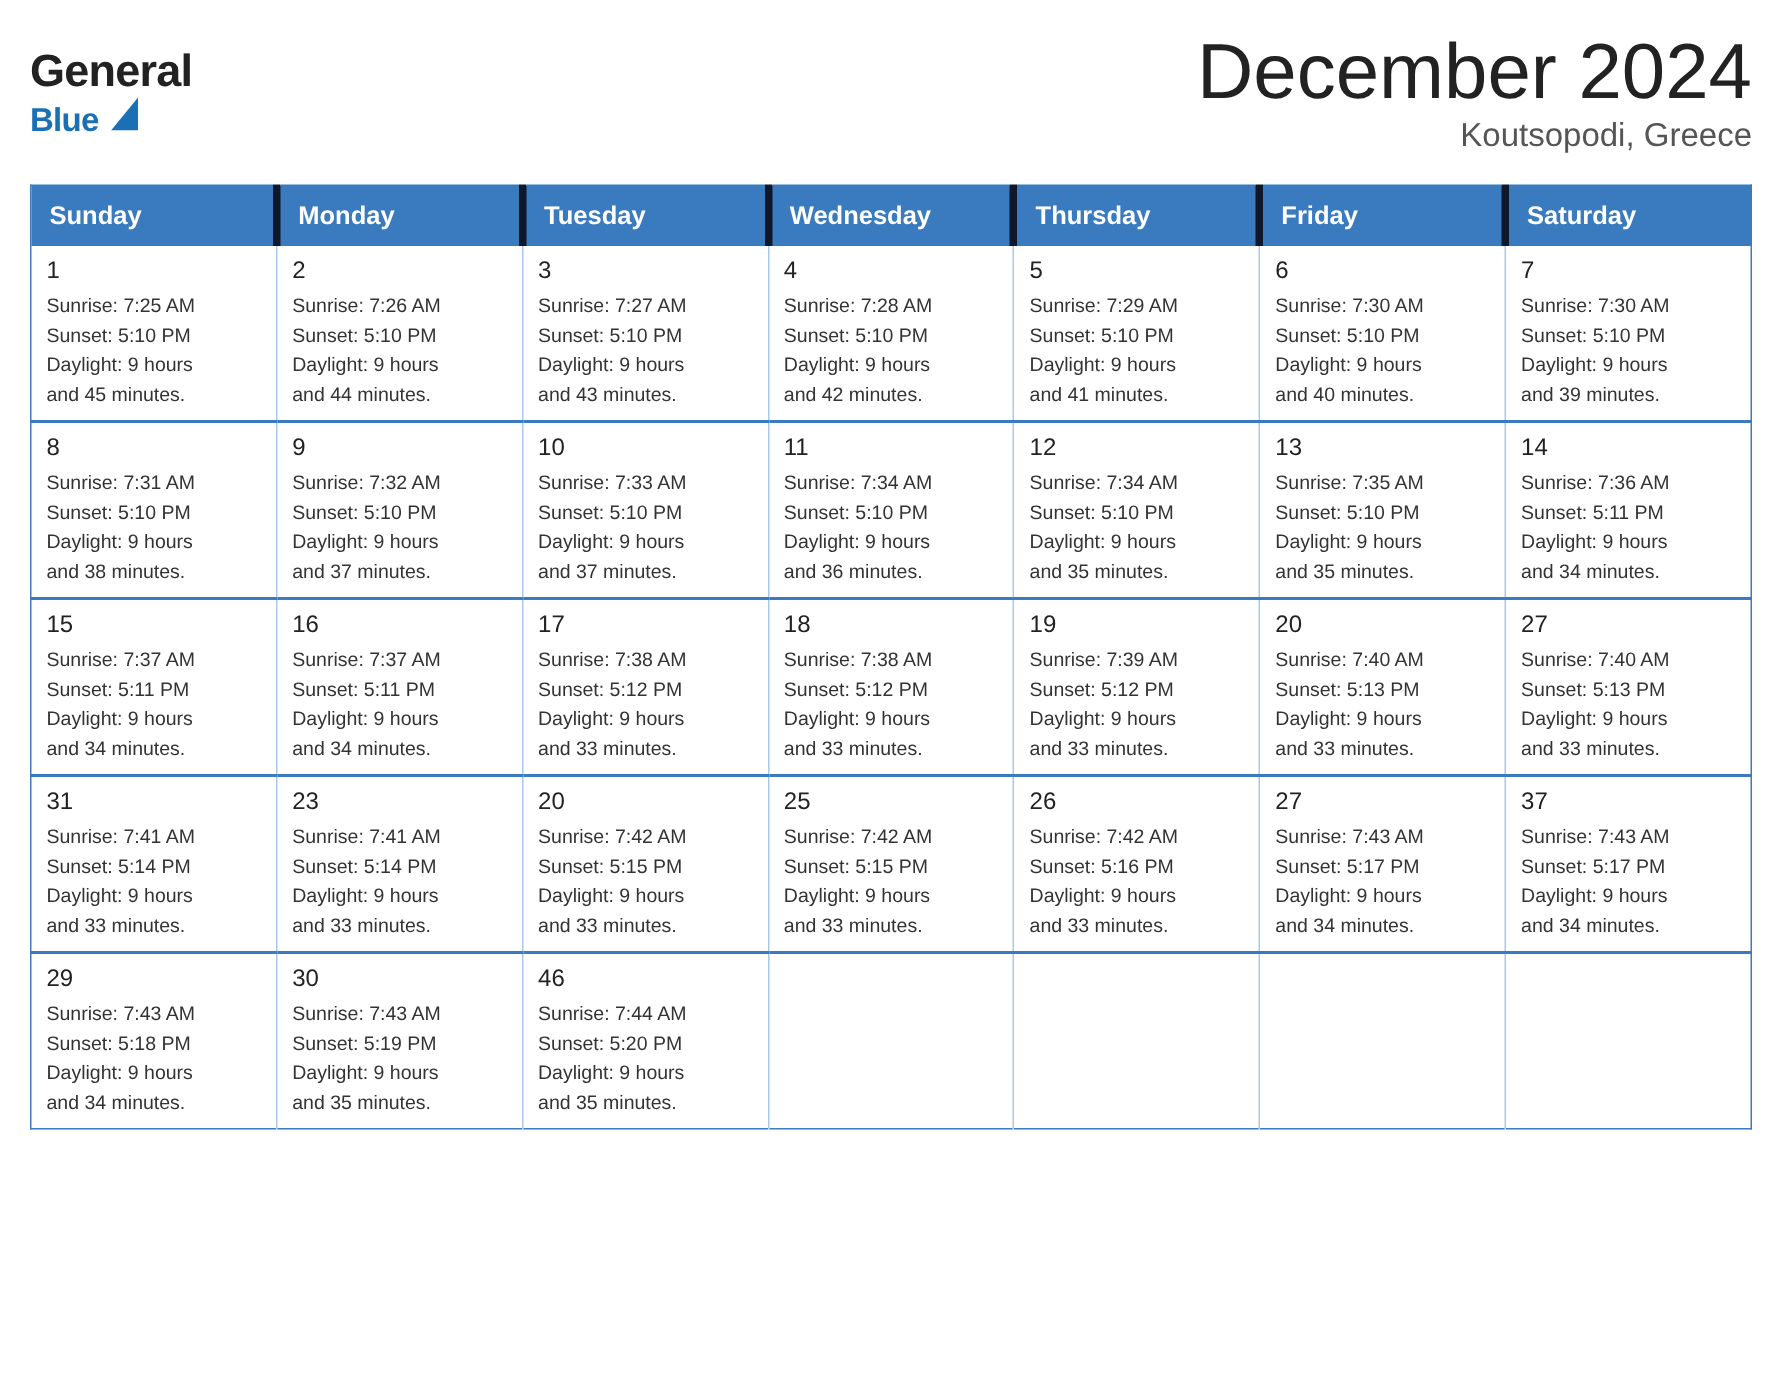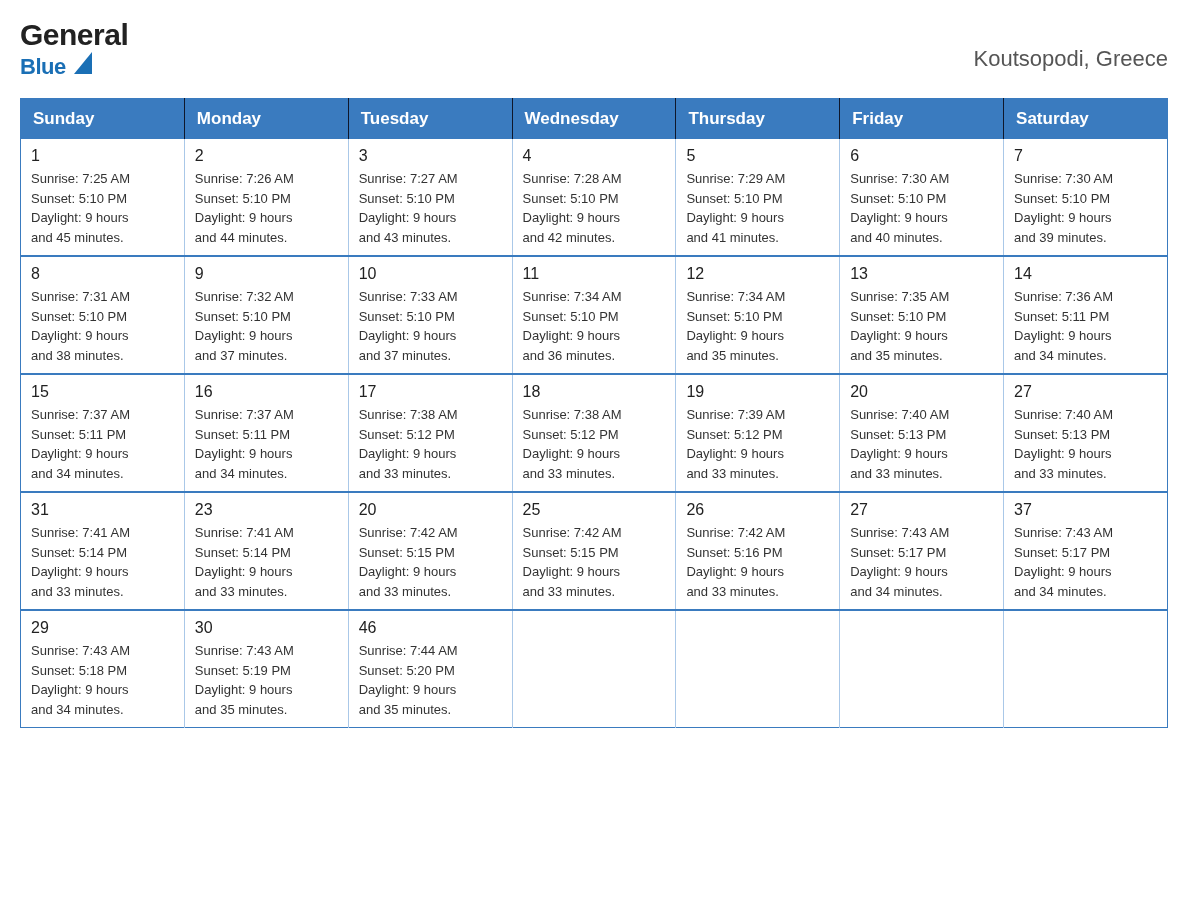--- a/index.html
+++ b/index.html
@@ -26,35 +26,35 @@
     }
     .month-title {
       font-size: 52px;
       font-weight: normal;
       color: #222;
       line-height: 1.1;
     }
     .location {
       font-size: 22px;
       color: #555;
-      margin-top: 20px;
+      margin-top: 0;
     }
     .calendar-table {
       width: 100%;
       border-collapse: collapse;
       border: 1px solid #3a7bbf;
     }
     .calendar-table th {
       background-color: #3a7bbf;
       color: #fff;
       font-size: 17px;
       font-weight: bold;
       padding: 10px 12px;
       text-align: left;
-      border-right: 1px solid #0f172a;
+      border-right: 5px solid #0f172a;
     }
     .calendar-table th:last-child {
       border-right: none;
     }
     .calendar-table td {
       vertical-align: top;
       padding: 8px 10px;
       border-right: 1px solid #aac8e8;
       border-bottom: 2px solid #3a7bbf;
       font-size: 13px;
@@ -110,20 +110,21 @@
       <span class="logo-general-text">General</span>
       <span class="logo-blue-text">
         <span>Blue</span>
         <svg width="18" height="22" viewBox="0 0 18 22" style="margin-left:3px;margin-top:2px;">
           <polygon points="0,22 18,22 18,0" fill="#1a6fb5"></polygon>
         </svg>
       </span>
     </div>
   </div>
   <div class="title-area">
+    <div class="month-title">December 2024</div>
     <div class="location">Koutsopodi, Greece</div>
   </div>
 </div>
 
 <table class="calendar-table">
   <thead>
     <tr>
     <th>Sunday</th>
         <th>Monday</th>
         <th>Tuesday</th>

